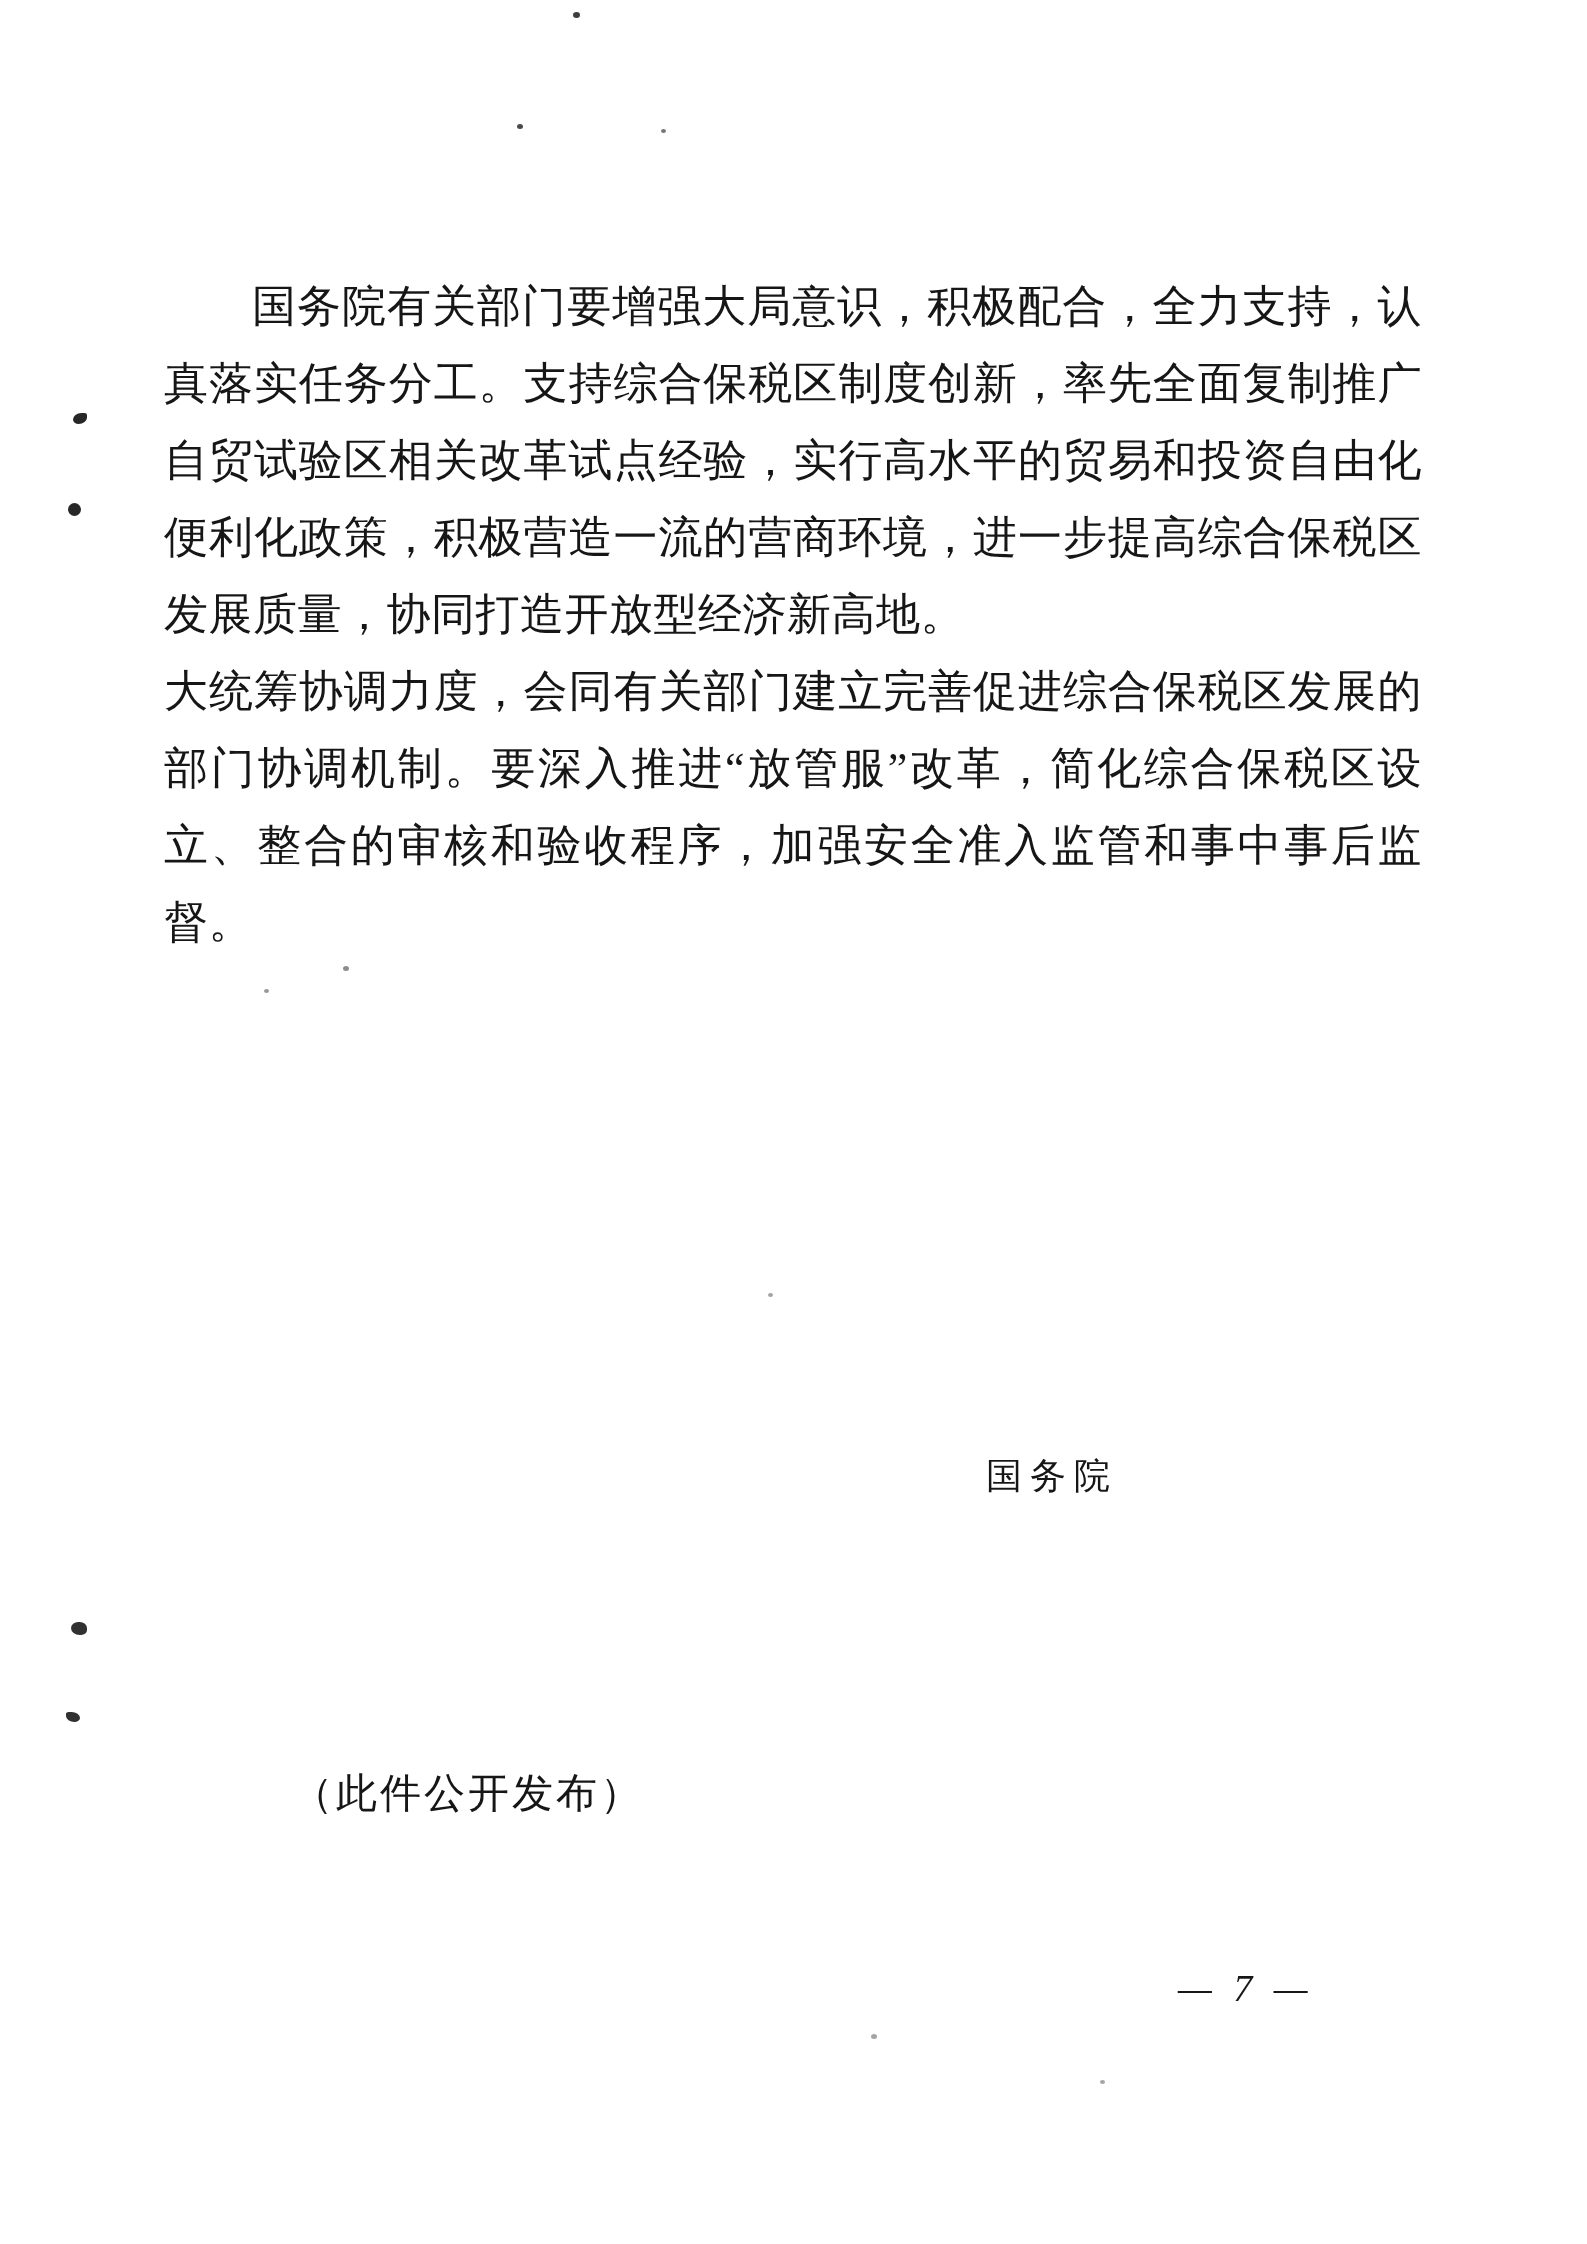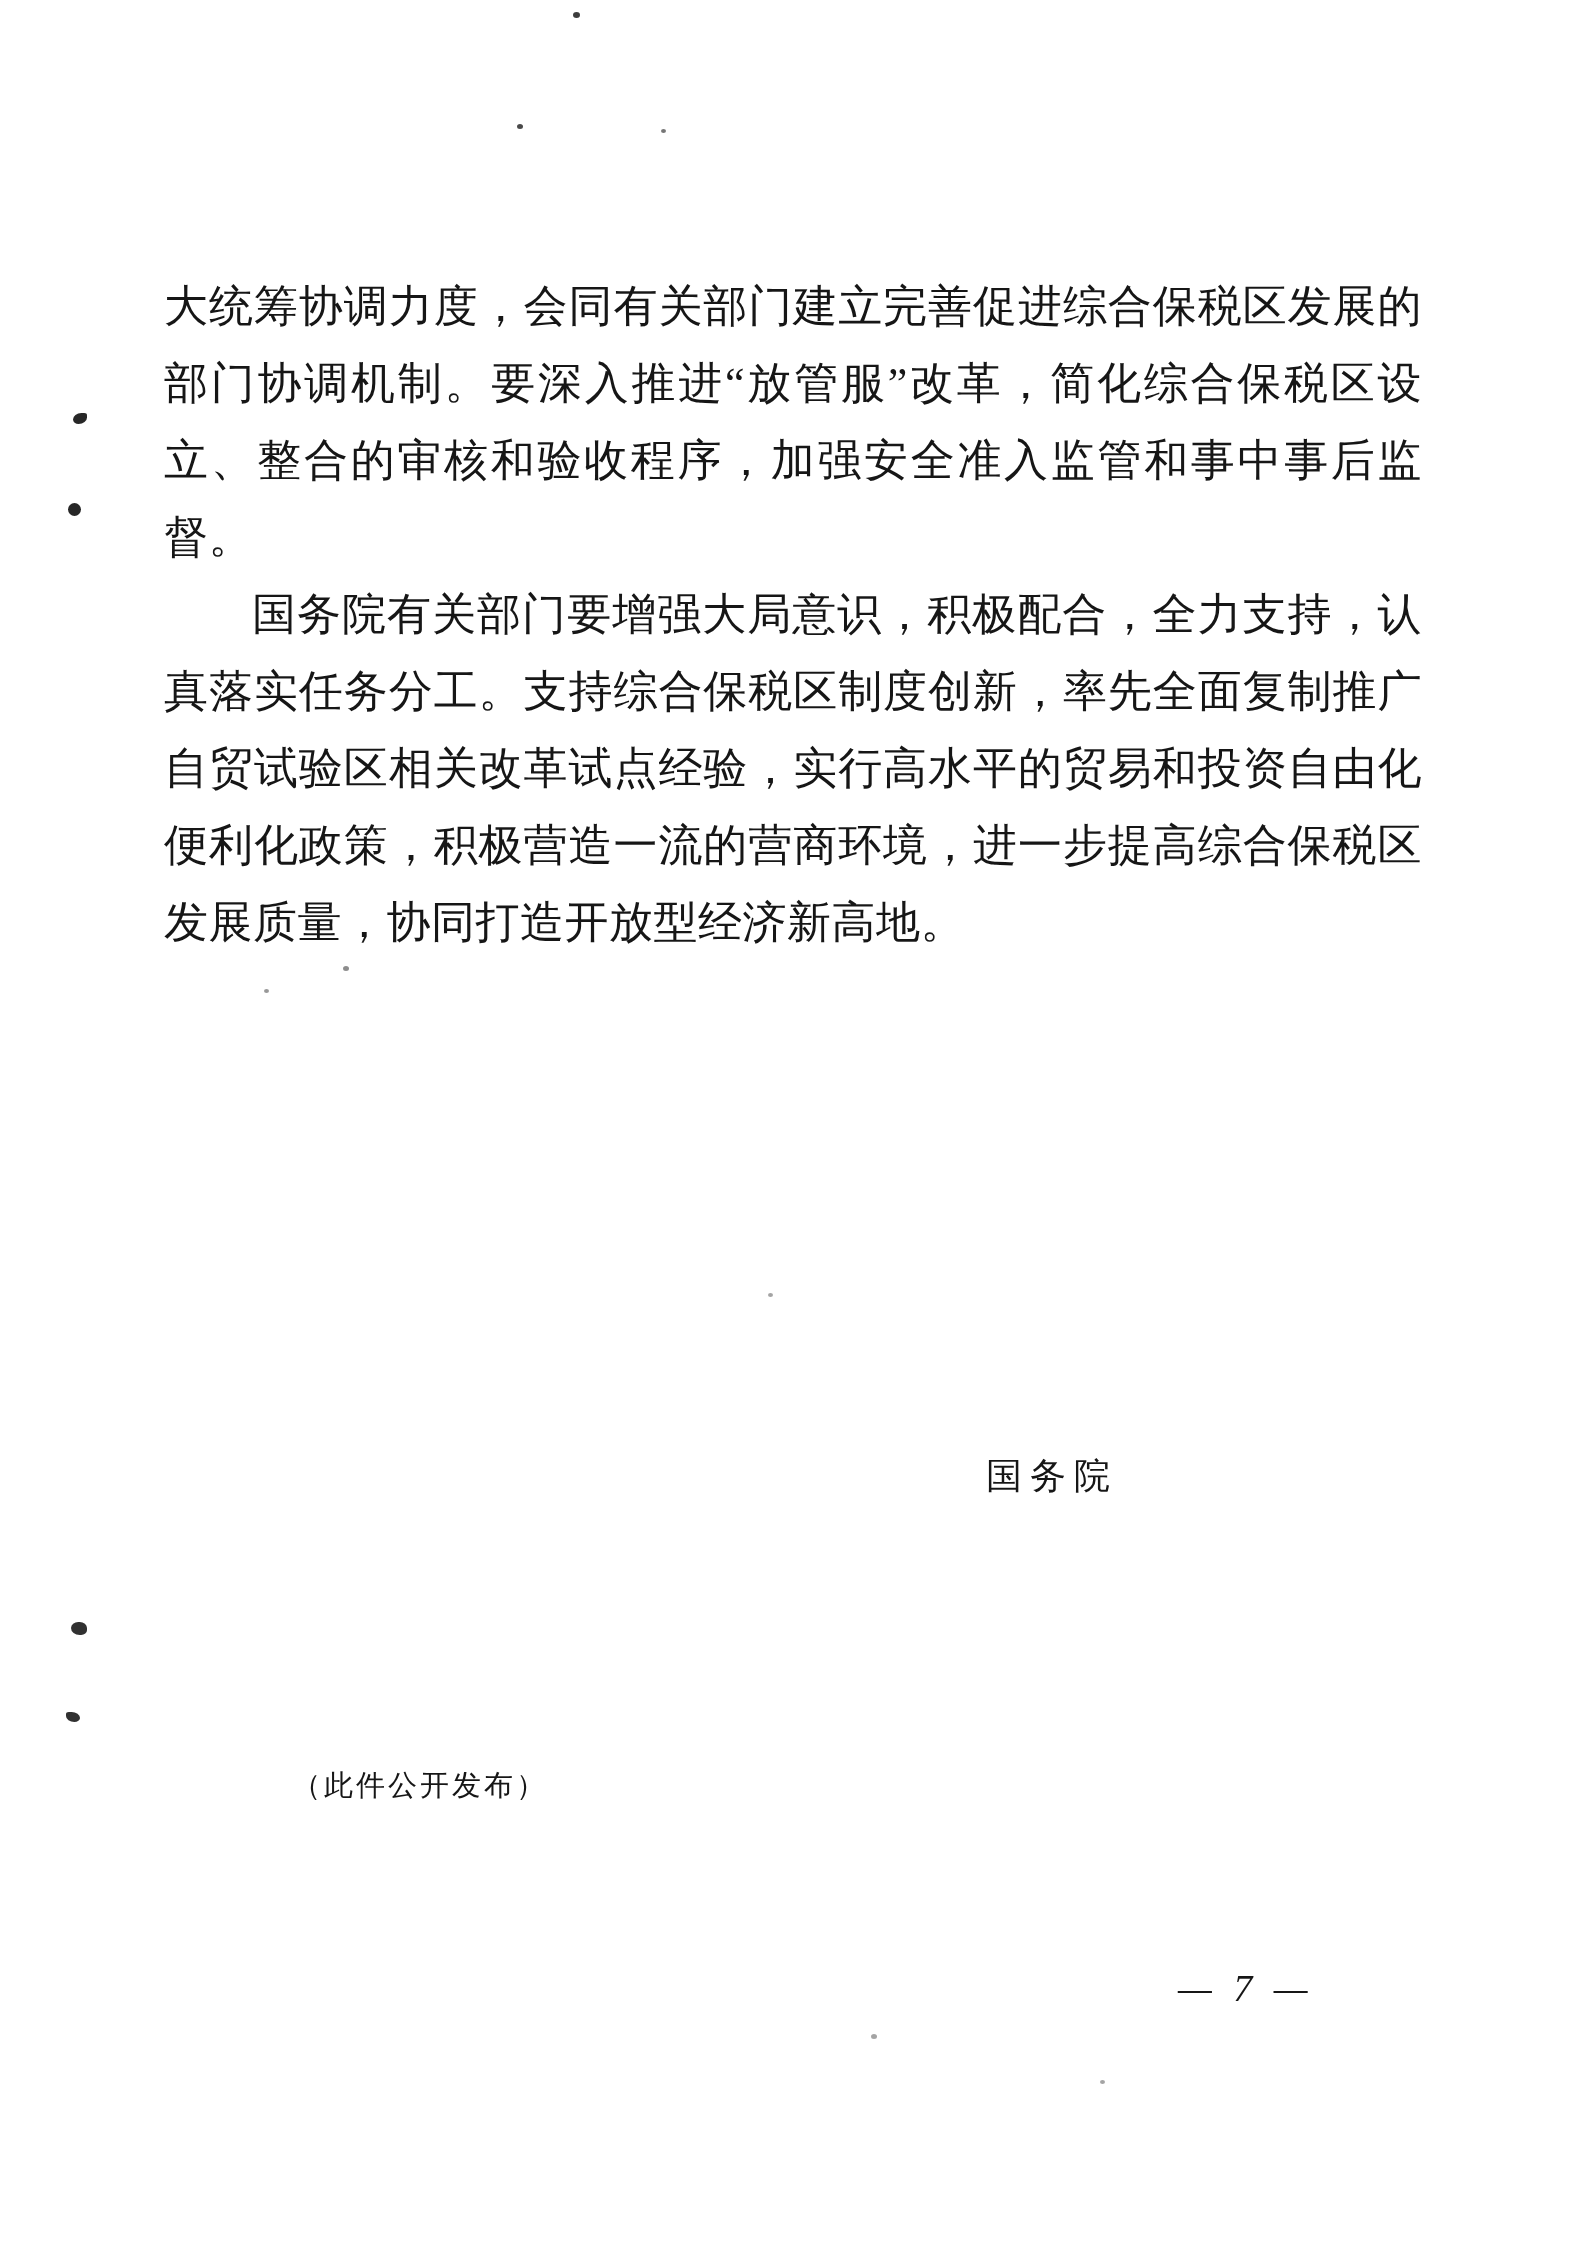--- a/index.html
+++ b/index.html
@@ -48,21 +48,21 @@
     left: 1012px;
     top: 1534px;
     font-size: 42px;
     letter-spacing: 1px;
     white-space: nowrap;
   }
   .note {
     position: absolute;
     left: 292px;
     top: 1766px;
-    font-size: 29px;
+    font-size: 41px;
     letter-spacing: 3px;
     white-space: nowrap;
   }
   .page-number {
     position: absolute;
     left: 1178px;
     top: 1966px;
     font-size: 38px;
     font-style: italic;
     letter-spacing: 6px;
@@ -74,22 +74,22 @@
     border-radius: 50%;
     pointer-events: none;
   }
 </style>
 </head>
 <body>
 
 <div class="page">
 
   <div class="body-text">
+    <p class="para">国务院有关部门要增强大局意识，积极配合，全力支持，认真落实任务分工。支持综合保税区制度创新，率先全面复制推广自贸试验区相关改革试点经验，实行高水平的贸易和投资自由化便利化政策，积极营造一流的营商环境，进一步提高综合保税区发展质量，协同打造开放型经济新高地。</p>
     <p class="para no-indent">大统筹协调力度，会同有关部门建立完善促进综合保税区发展的部门协调机制。要深入推进“放管服”改革，简化综合保税区设立、整合的审核和验收程序，加强安全准入监管和事中事后监督。</p>
-    <p class="para">国务院有关部门要增强大局意识，积极配合，全力支持，认真落实任务分工。支持综合保税区制度创新，率先全面复制推广自贸试验区相关改革试点经验，实行高水平的贸易和投资自由化便利化政策，积极营造一流的营商环境，进一步提高综合保税区发展质量，协同打造开放型经济新高地。</p>
   </div>
 
   <div class="signature">国务院</div>
 
 
   <div class="note">（此件公开发布）</div>
 
   <div class="page-number">— 7 —</div>
 
   <span class="speck" style="left:573px; top:12px;  width:7px;  height:6px;  opacity:.85;"></span>

